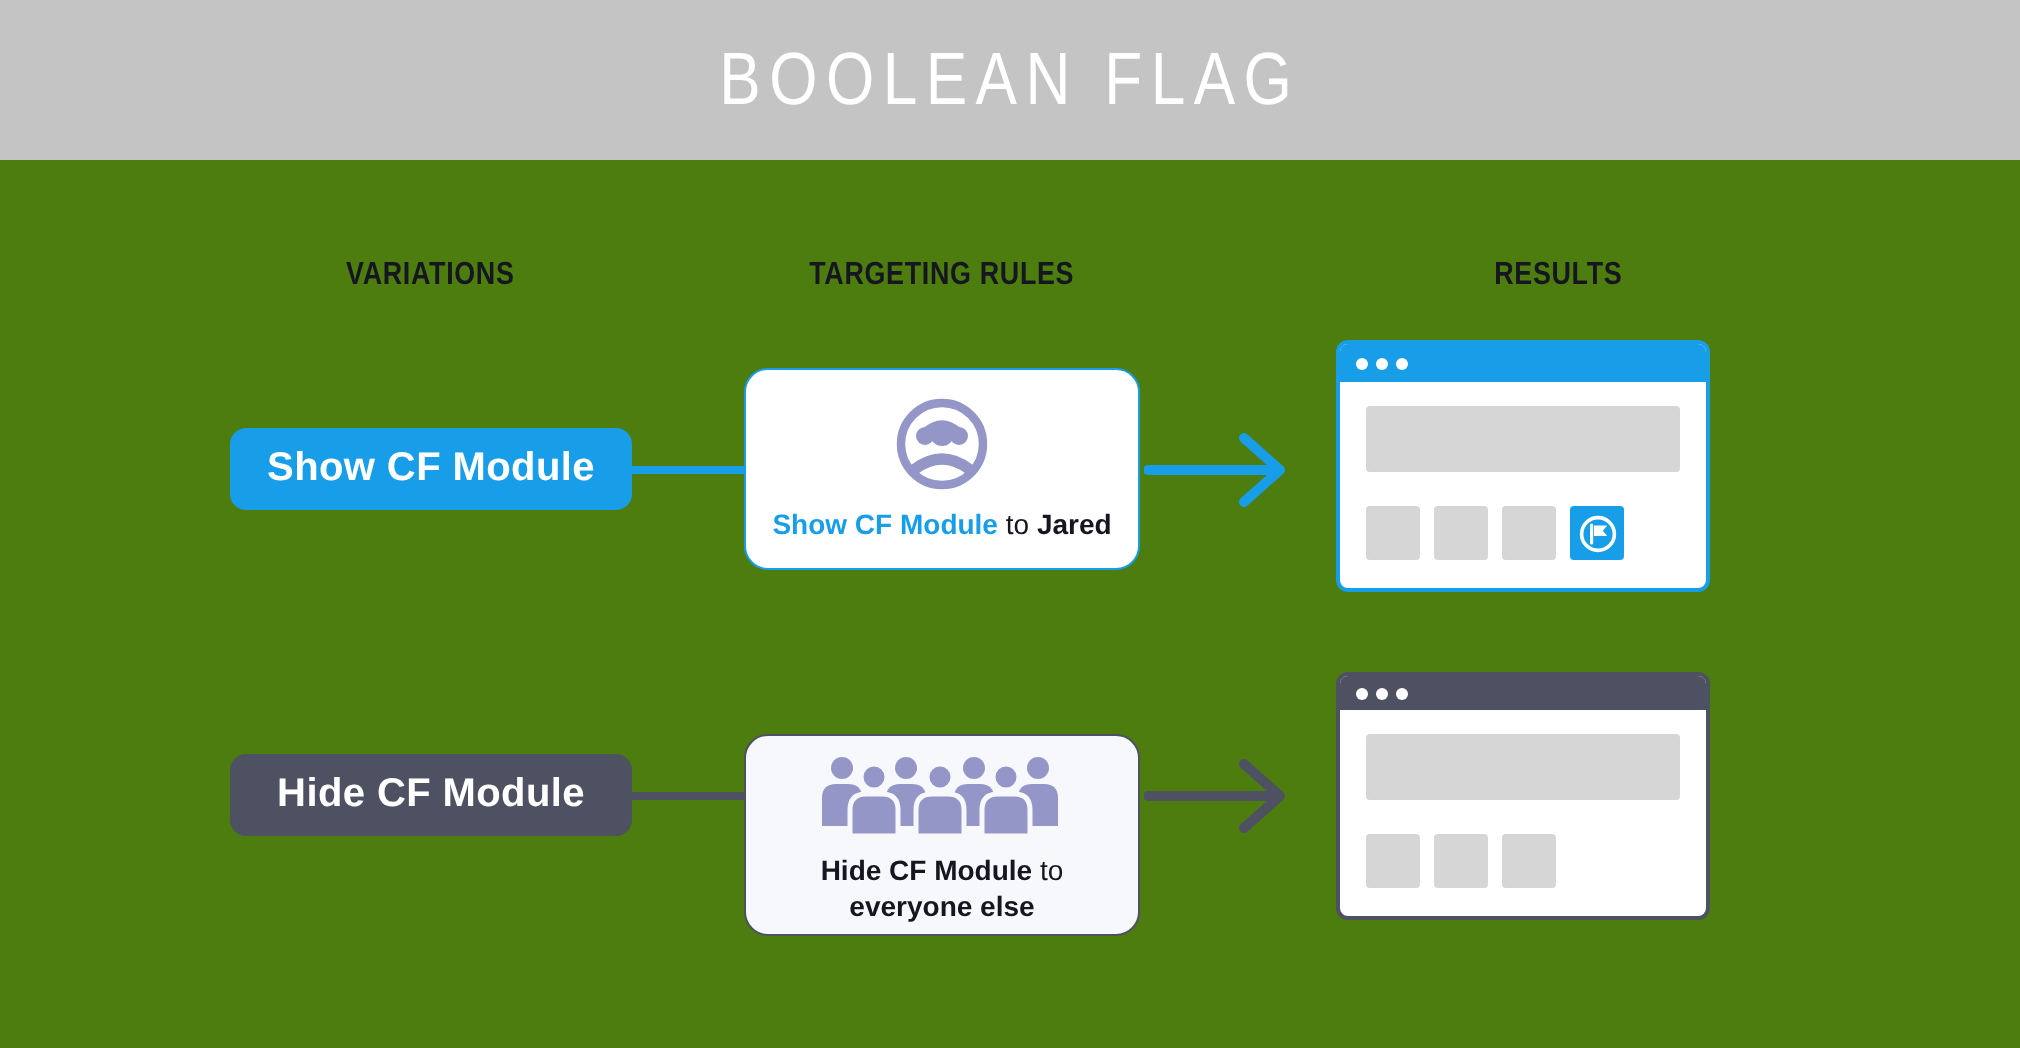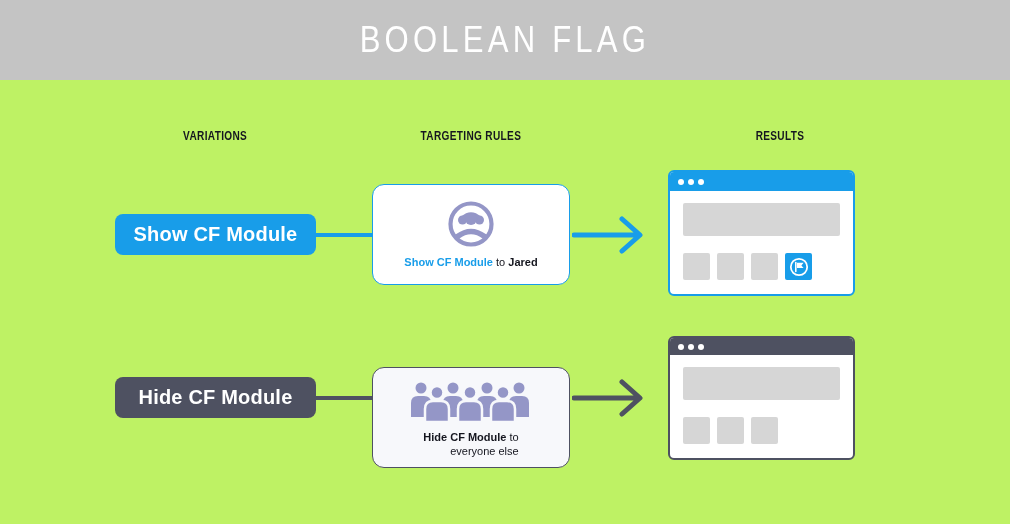--- a/index.html
+++ b/index.html
@@ -7,36 +7,36 @@
     --dark:#4e5161;
     --lavender:#9496c7;
     --ph-gray:#d6d6d6;
     --header-gray:#c4c4c4;
     --text-dark:#15161f;
     --rule2-bg:#f7f8fb;
   }
   *{margin:0;padding:0;box-sizing:border-box;}
   body{background:#fff;}
   .canvas{
-    position:relative;width:1010px;height:524px;background:#bef264;
+    position:relative;width:1010px;height:524px;background:#4d7c0f;
     font-family:"Liberation Sans",sans-serif;overflow:hidden;
   }
   
   .header{
     position:absolute;left:0;top:0;width:1010px;height:80px;
     background:var(--header-gray);display:flex;align-items:center;justify-content:center;
   }
   .header-title{
     color:#fff;font-size:37px;letter-spacing:5px;white-space:nowrap;
     transform:scaleX(.84);font-weight:400;
   }
   
   .col-label{
     position:absolute;top:129px;text-align:center;font-weight:bold;
-    color:var(--text-dark);font-size:12px;
+    color:var(--text-dark);font-size:16px;
   }
   .col-label > span{display:inline-block;transform:scaleX(.84);letter-spacing:.4px;white-space:nowrap;}
   .cl-variations{left:115px;width:201px;}
   .cl-targeting{left:372px;width:198px;text-align:center;}
   .cl-results{left:686px;width:187px;}
   
   .pill{
     position:absolute;left:115px;width:201px;height:41px;border-radius:8px;
     display:flex;align-items:center;justify-content:center;
     color:#fff;font-weight:bold;font-size:20px;letter-spacing:.2px;
@@ -49,25 +49,25 @@
   .conn-2{top:396px;background:var(--dark);}
   
   .card{
     position:absolute;left:372px;width:198px;height:101px;border-radius:12px;
     display:flex;flex-direction:column;align-items:center;justify-content:center;
     background:#fff;
   }
   .card-1{top:184px;border:1.5px solid var(--blue);}
   .card-2{top:367px;border:1.5px solid var(--dark);background:var(--rule2-bg);}
   .rule-text{
-    font-size:11px;color:var(--text-dark);text-align:right;line-height:1.3;margin-top:7px;
+    font-size:14px;color:var(--text-dark);text-align:center;line-height:1.3;margin-top:7px;
   }
   .bold{font-weight:bold;}
   .flag-blue{color:var(--blue);font-weight:bold;}
-  .audience-block{display:block;font-weight:normal;}
+  .audience-block{display:block;font-weight:bold;}
   
   .arrow{position:absolute;width:80px;height:40px;}
   .arrow-1{left:572px;top:215px;}
   .arrow-2{left:572px;top:378px;}
   
   .browser{
     position:absolute;left:668px;width:187px;border-radius:6px;background:#fff;overflow:hidden;
   }
   .browser-1{top:170px;height:126px;border:2px solid var(--blue);}
   .browser-2{top:336px;height:124px;border:2px solid var(--dark);}

